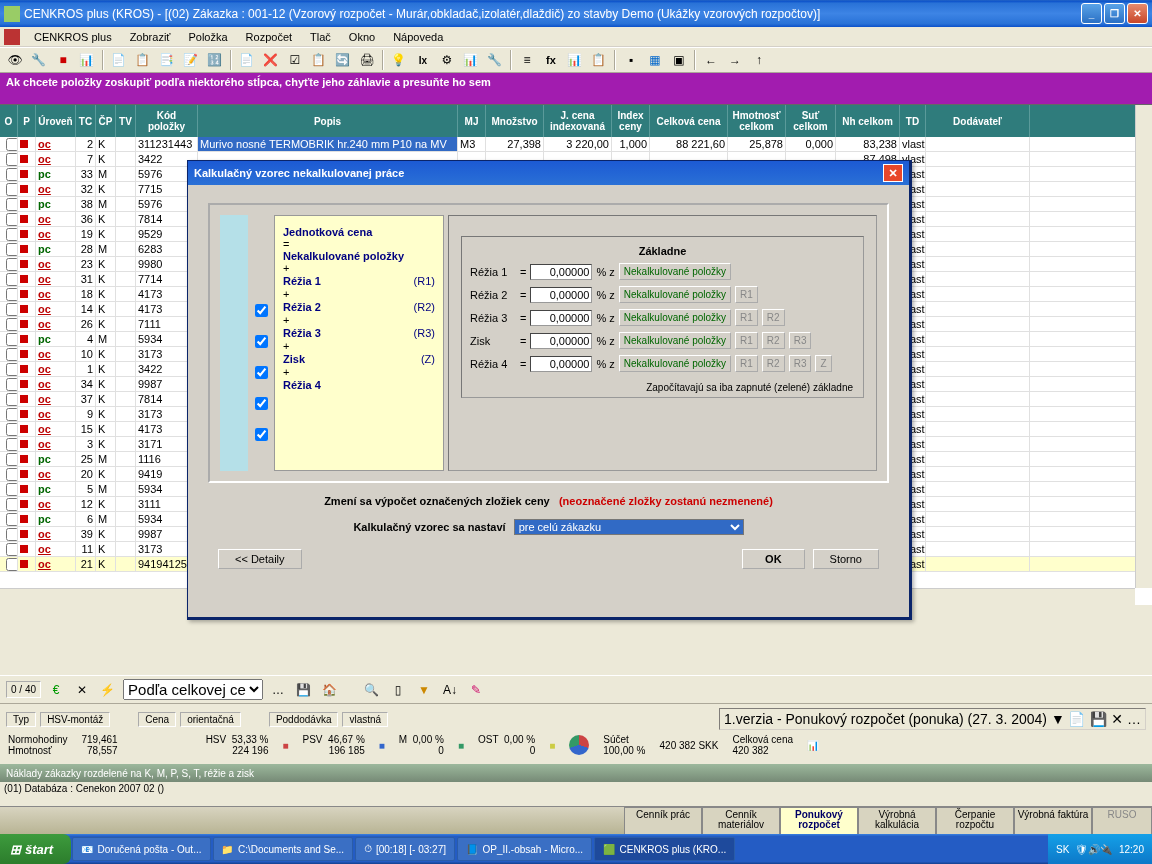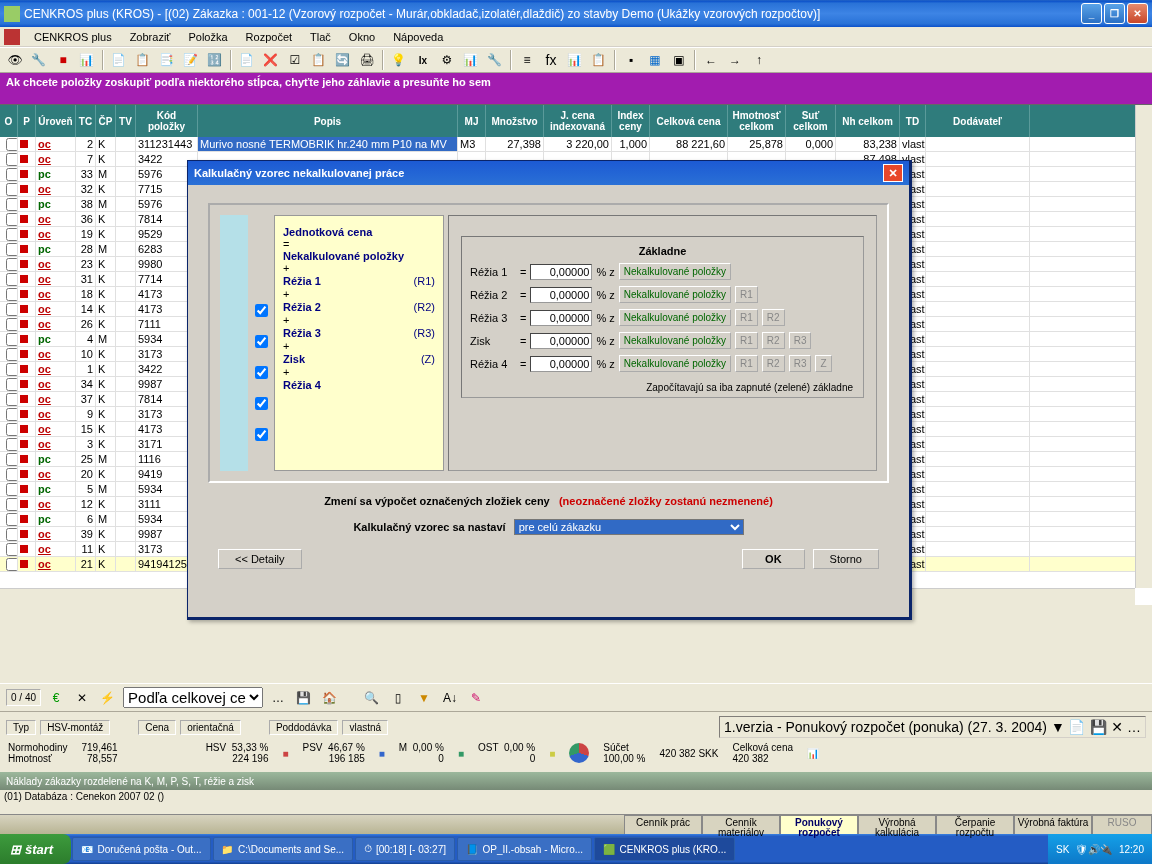--- a/index.html
+++ b/index.html
@@ -60,21 +60,21 @@
 .counter{border:1px inset #fff;padding:2px 4px;font-size:10px;background:#ece9d8;}
 .combo2{font-size:15px;width:140px;}
 .infopanel{border-top:1px solid #aca899;padding:4px 6px;background:#ece9d8;font-size:10px;}
 .inforow{display:flex;gap:4px;align-items:center;}
 .tag{border:1px inset #fff;padding:1px 6px;background:#ece9d8;}
 .verbar{border:1px inset #d4d0c8;padding:2px 4px;font-size:14px;margin-left:auto;display:flex;align-items:center;gap:4px;}
 .statsrow{display:flex;align-items:center;gap:14px;padding:4px 2px;font-size:10px;}
 .statcol{display:flex;flex-direction:column;}
 .greenbar{height:18px;background:linear-gradient(to bottom,#9cb89c,#768a76);color:#fff;font-size:10px;padding:2px 6px;display:flex;align-items:center;}
 .dbbar{height:24px;font-size:10px;padding:1px 4px;background:#ece9d8;display:flex;}
-.tabbar{height:20px;background:linear-gradient(to bottom,#d8d4c0,#b8b494);display:flex;border-top:1px solid #888;padding-left:32px;}
+.tabbar{height:28px;background:linear-gradient(to bottom,#d8d4c0,#b8b494);display:flex;border-top:1px solid #888;padding-left:32px;}
 .apptab{flex:0 0 78px;border:1px solid #888;border-bottom:none;text-align:center;font-size:10px;padding:2px;background:#d8d4c0;line-height:10px;}
 .apptab.active{background:#ffffcc;color:#006;font-weight:bold;}
 .apptab.spacer{flex:1;border:none;background:transparent;}
 .apptab.ruso{flex:0 0 60px;font-size:10px;color:#888;}
 .taskbar{height:30px;background:linear-gradient(to bottom,#3a81e0,#245cc4 8%,#245cc4 92%,#14408d);display:flex;align-items:center;font-size:11px;}
 .start{height:30px;padding:0 18px 0 10px;background:linear-gradient(to bottom,#3d9b3d,#2c7d2c);color:#fff;font-weight:bold;font-style:italic;display:flex;align-items:center;border-radius:0 8px 8px 0;font-size:13px;}
 .tbtn2{height:24px;background:#3a6fc4;color:#fff;padding:0 8px;margin:0 1px;display:flex;align-items:center;gap:4px;border:1px solid #2a5ca8;border-radius:2px;max-width:170px;overflow:hidden;white-space:nowrap;font-size:10px;}
 .tbtn2.active{background:#1e4a9c;}
 .tray{margin-left:auto;height:30px;background:linear-gradient(to bottom,#14a0e8,#0d78c8);padding:0 8px;display:flex;align-items:center;color:#fff;gap:6px;font-size:10px;}
 .pie{width:20px;height:20px;border-radius:50%;background:conic-gradient(#c44 0 30%,#36c 30% 70%,#396 70% 100%);display:inline-block;}
@@ -124,21 +124,21 @@
   <div class="tbtn">🔄</div>
   <div class="tbtn">🖨</div>
   <div class="tsep"></div>
   <div class="tbtn">💡</div>
   <div class="tbtn" style="font-size:10px;font-weight:bold">Ix</div>
   <div class="tbtn">⚙</div>
   <div class="tbtn">📊</div>
   <div class="tbtn">🔧</div>
   <div class="tsep"></div>
   <div class="tbtn">≡</div>
-  <div class="tbtn" style="font-size:14px;font-weight:normal">fx</div>
+  <div class="tbtn" style="font-size:11px;font-weight:bold">fx</div>
   <div class="tbtn">📊</div>
   <div class="tbtn">📋</div>
   <div class="tsep"></div>
   <div class="tbtn">▪</div>
   <div class="tbtn" style="color:#06c">▦</div>
   <div class="tbtn">▣</div>
   <div class="tsep"></div>
   <div class="tbtn">←</div>
   <div class="tbtn">→</div>
   <div class="tbtn">↑</div>

